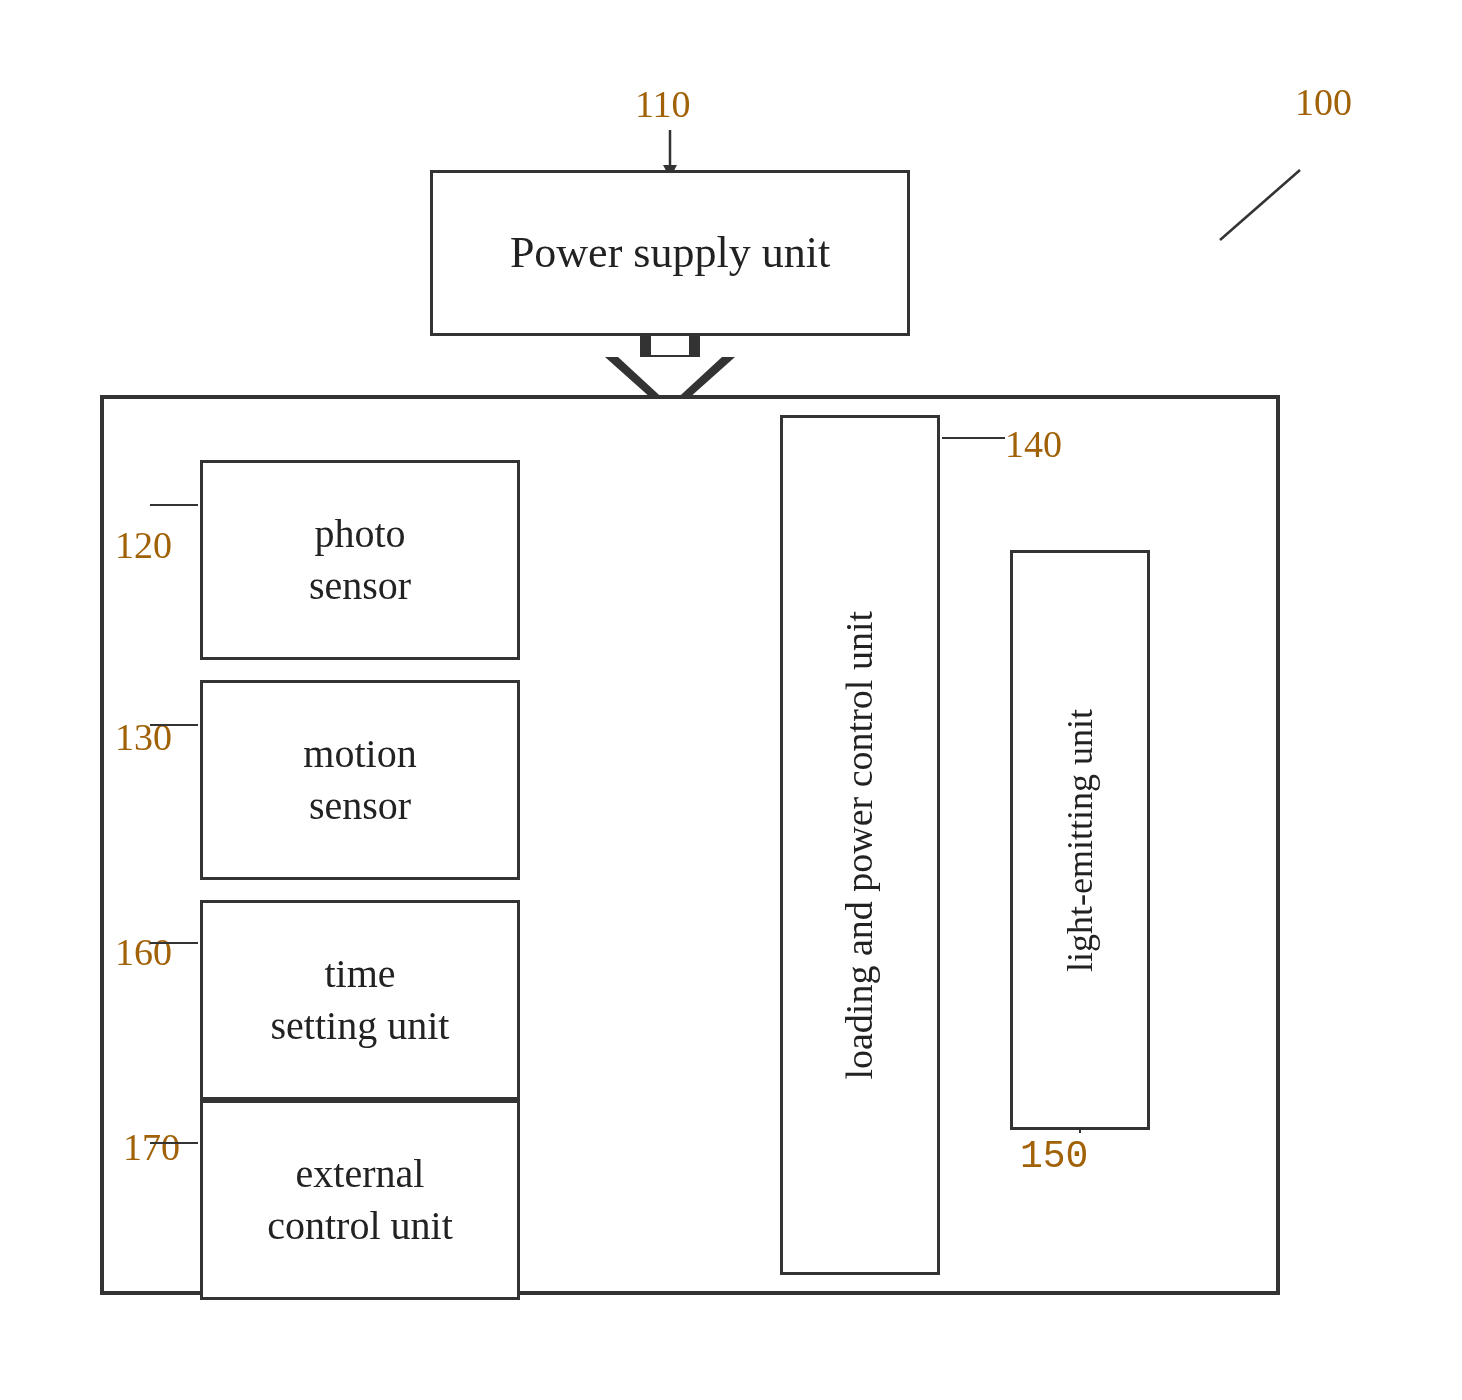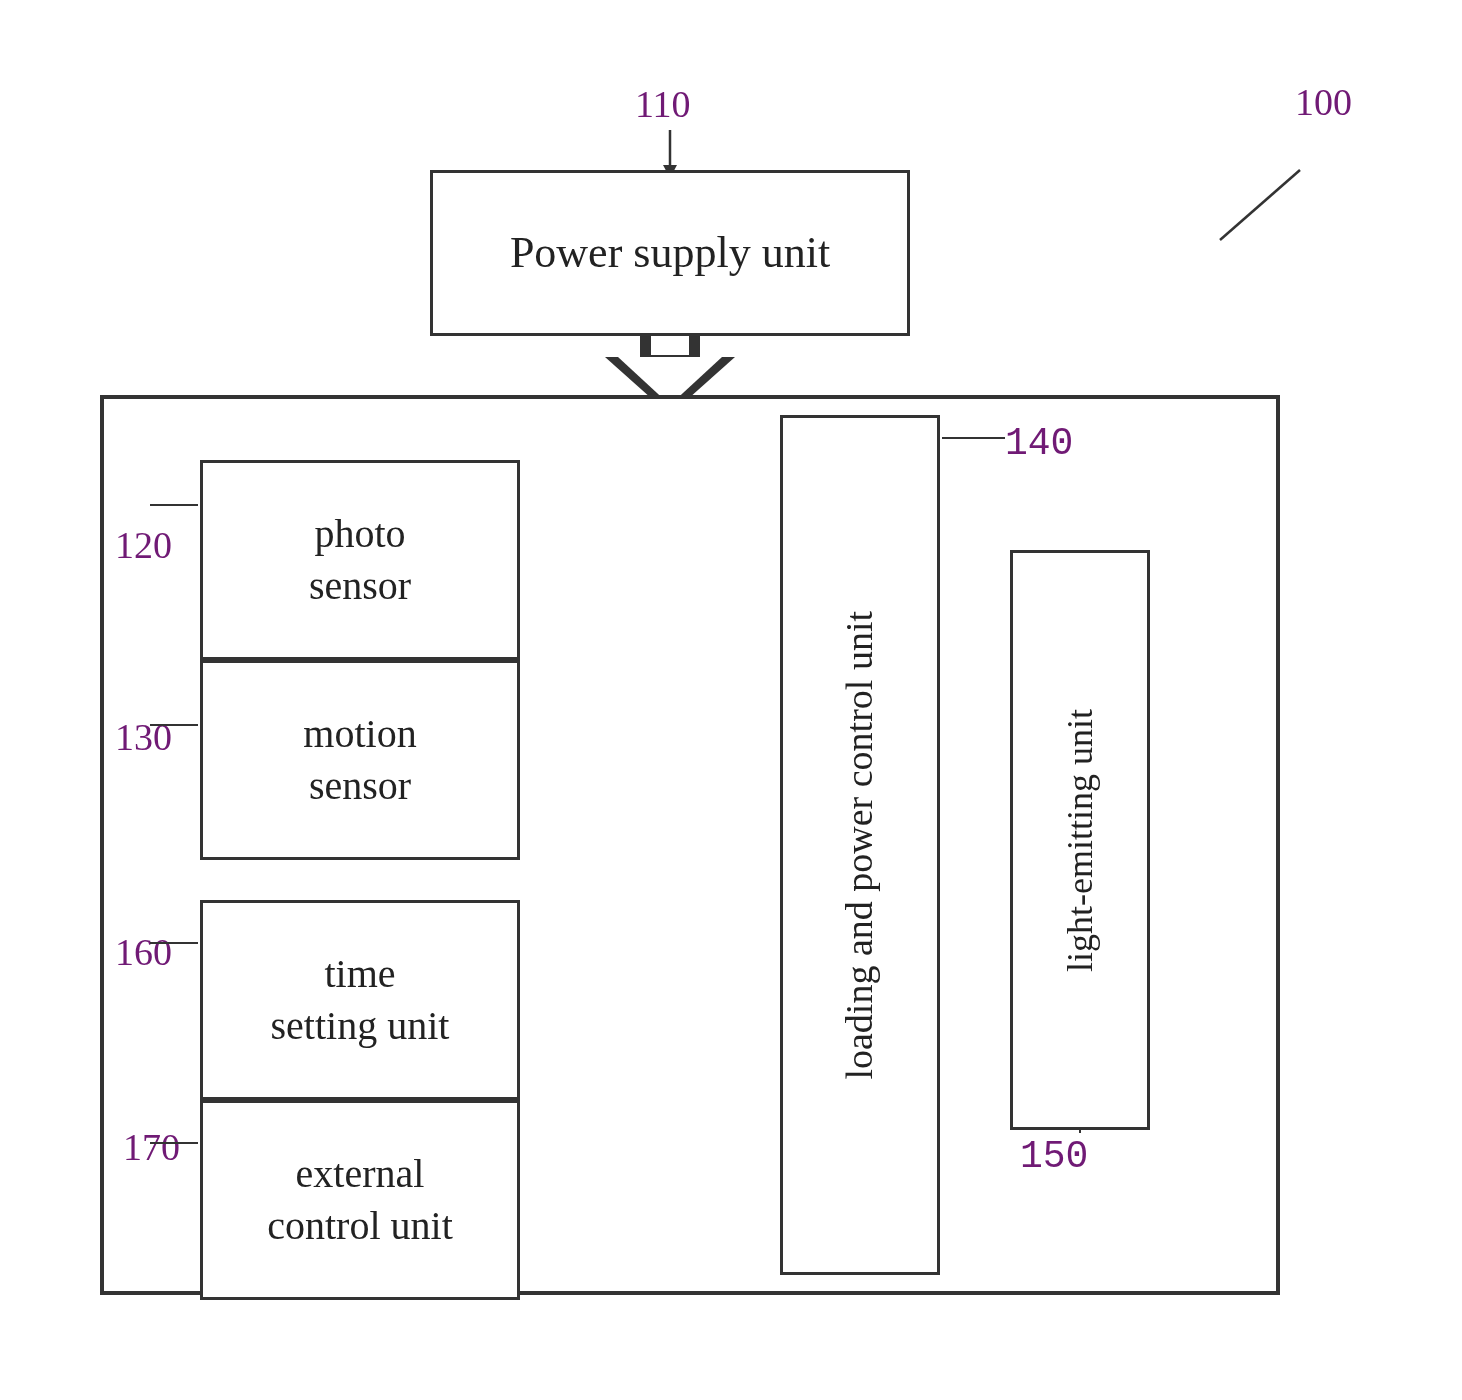--- a/index.html
+++ b/index.html
@@ -67,37 +67,37 @@
       color: #222;
       text-align: center;
       line-height: 1.3;
     }
 
     .photo-sensor-box {
       top: 460px;
       left: 200px;
     }
     .motion-sensor-box {
-      top: 660px;
+      top: 680px;
       left: 200px;
     }
     .time-setting-box {
       top: 900px;
       left: 200px;
     }
     .external-control-box {
       top: 1100px;
       left: 200px;
     }
 
     
     .ref-label {
       position: absolute;
       font-size: 38px;
-      color: #701a75;
+      color: #a16207;
       text-align: right;
     }
 
     
     .loading-box {
       position: absolute;
       top: 415px;
       left: 780px;
       width: 160px;
       height: 860px;
@@ -218,21 +218,21 @@
   </div>
 
   <div class="light-box">
     <span>light-emitting unit</span>
   </div>
 
   <div class="ref-label" style="top:490px;left:115px;margin-top:33px;">120</div>
   <div class="ref-label" style="top:715px;left:115px;">130</div>
   <div class="ref-label" style="top:930px;left:115px;">160</div>
   <div class="ref-label" style="top:1125px;left:115px;margin-left:8px;">170</div>
-  <div class="ref-label" style="top:422px;left:1005px;font-family:Liberation Mono, monospace;">140</div>
+  <div class="ref-label" style="top:422px;left:1005px;">140</div>
   <div class="ref-label" style="top:1135px;left:1020px;font-family:Liberation Mono, monospace;">150</div>
 
   <svg style="position:absolute;top:0;left:0;width:1462px;height:1400px;pointer-events:none;">
     <line x1="150" y1="505" x2="198" y2="505" stroke="#333" stroke-width="2"></line>
     <line x1="150" y1="725" x2="198" y2="725" stroke="#333" stroke-width="2"></line>
     <line x1="150" y1="943" x2="198" y2="943" stroke="#333" stroke-width="2"></line>
     <line x1="150" y1="1143" x2="198" y2="1143" stroke="#333" stroke-width="2"></line>
     <line x1="1005" y1="438" x2="942" y2="438" stroke="#333" stroke-width="2"></line>
     <line x1="1080" y1="1133" x2="1080" y2="1130" stroke="#333" stroke-width="2"></line>
   </svg>

